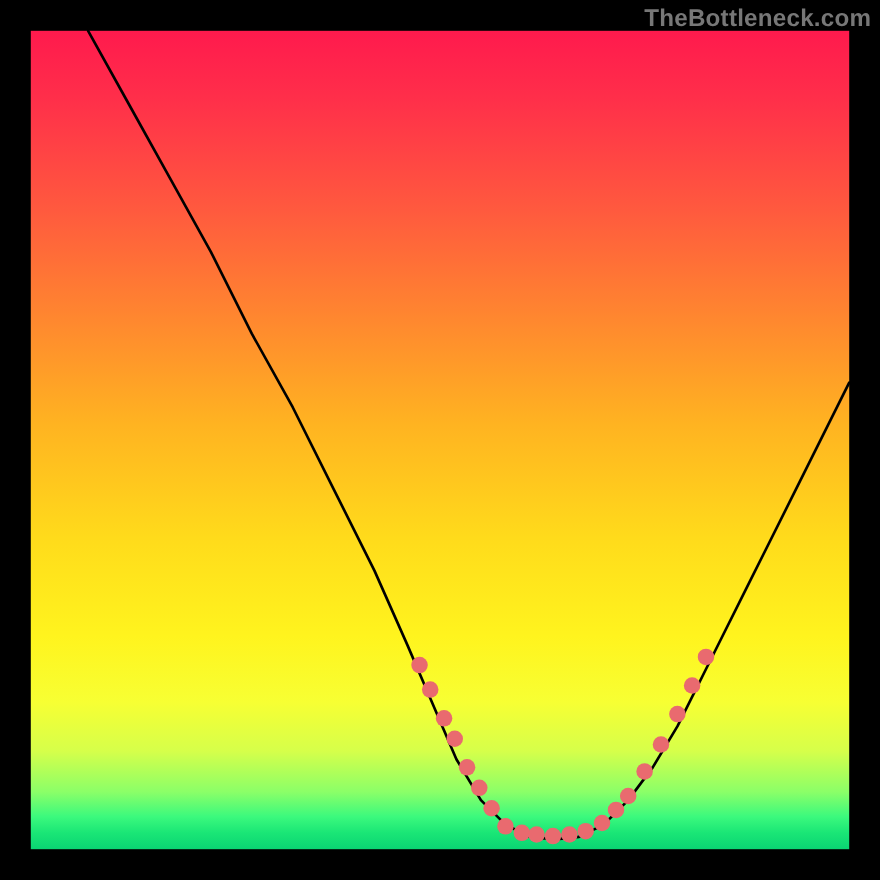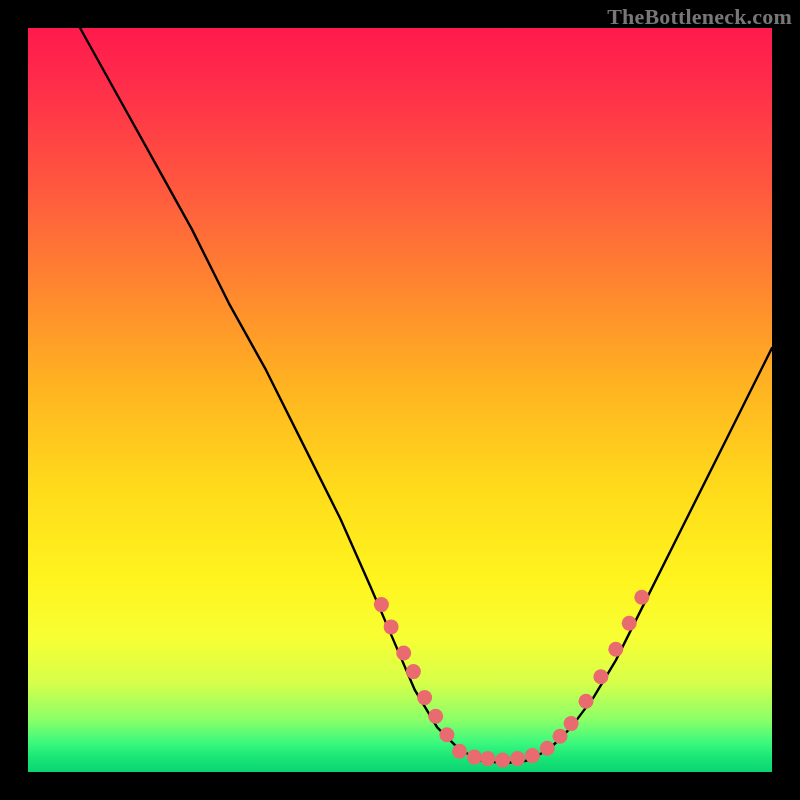--- a/index.html
+++ b/index.html
@@ -37,21 +37,21 @@
       #d6ff4a 88%,
       #8bff68 93%,
       #3cf97d 96%,
       #1ae676 98%,
       #0ad473 100%);
   }
   .watermark {
     position: absolute;
     top: 4px;
     right: 8px;
-    font-family: Liberation Serif, serif;
+    font-family: Liberation Sans, sans-serif;
     font-size: 22px;
     font-weight: bold;
     color: #777;
     letter-spacing: 0.2px;
     user-select: none;
   }
   svg {
     position: absolute;
     left: 0;
     top: 0;

